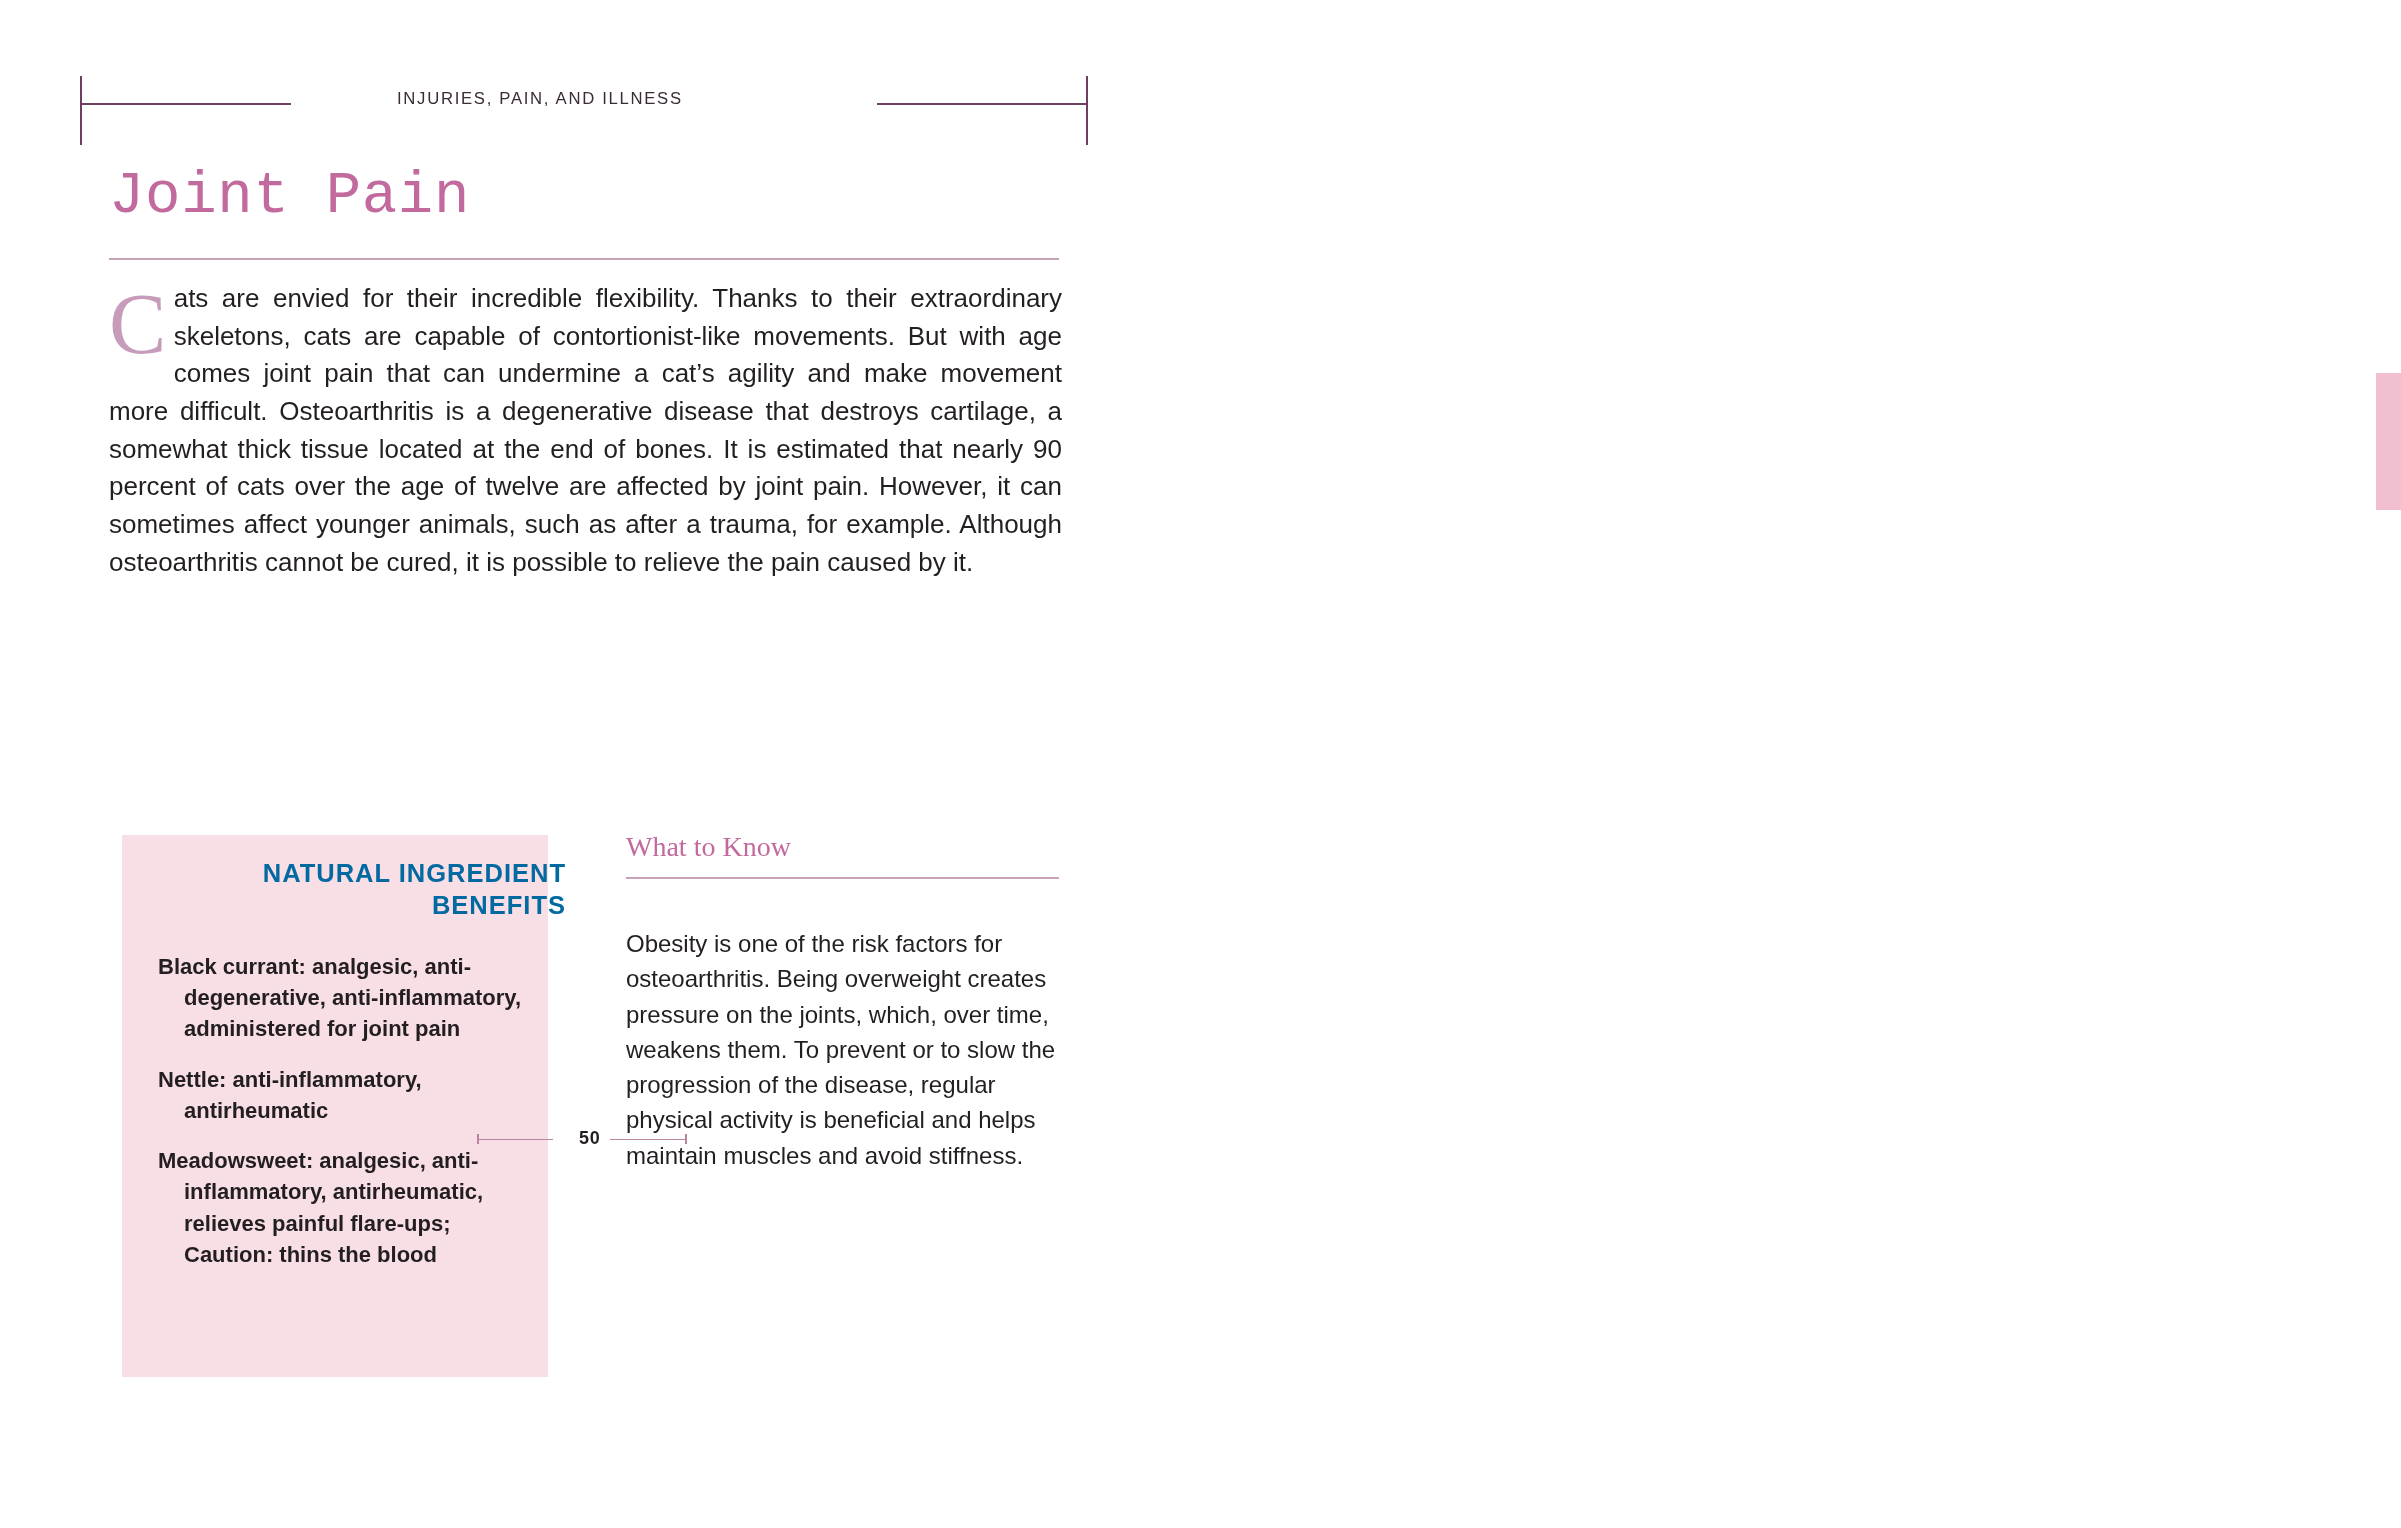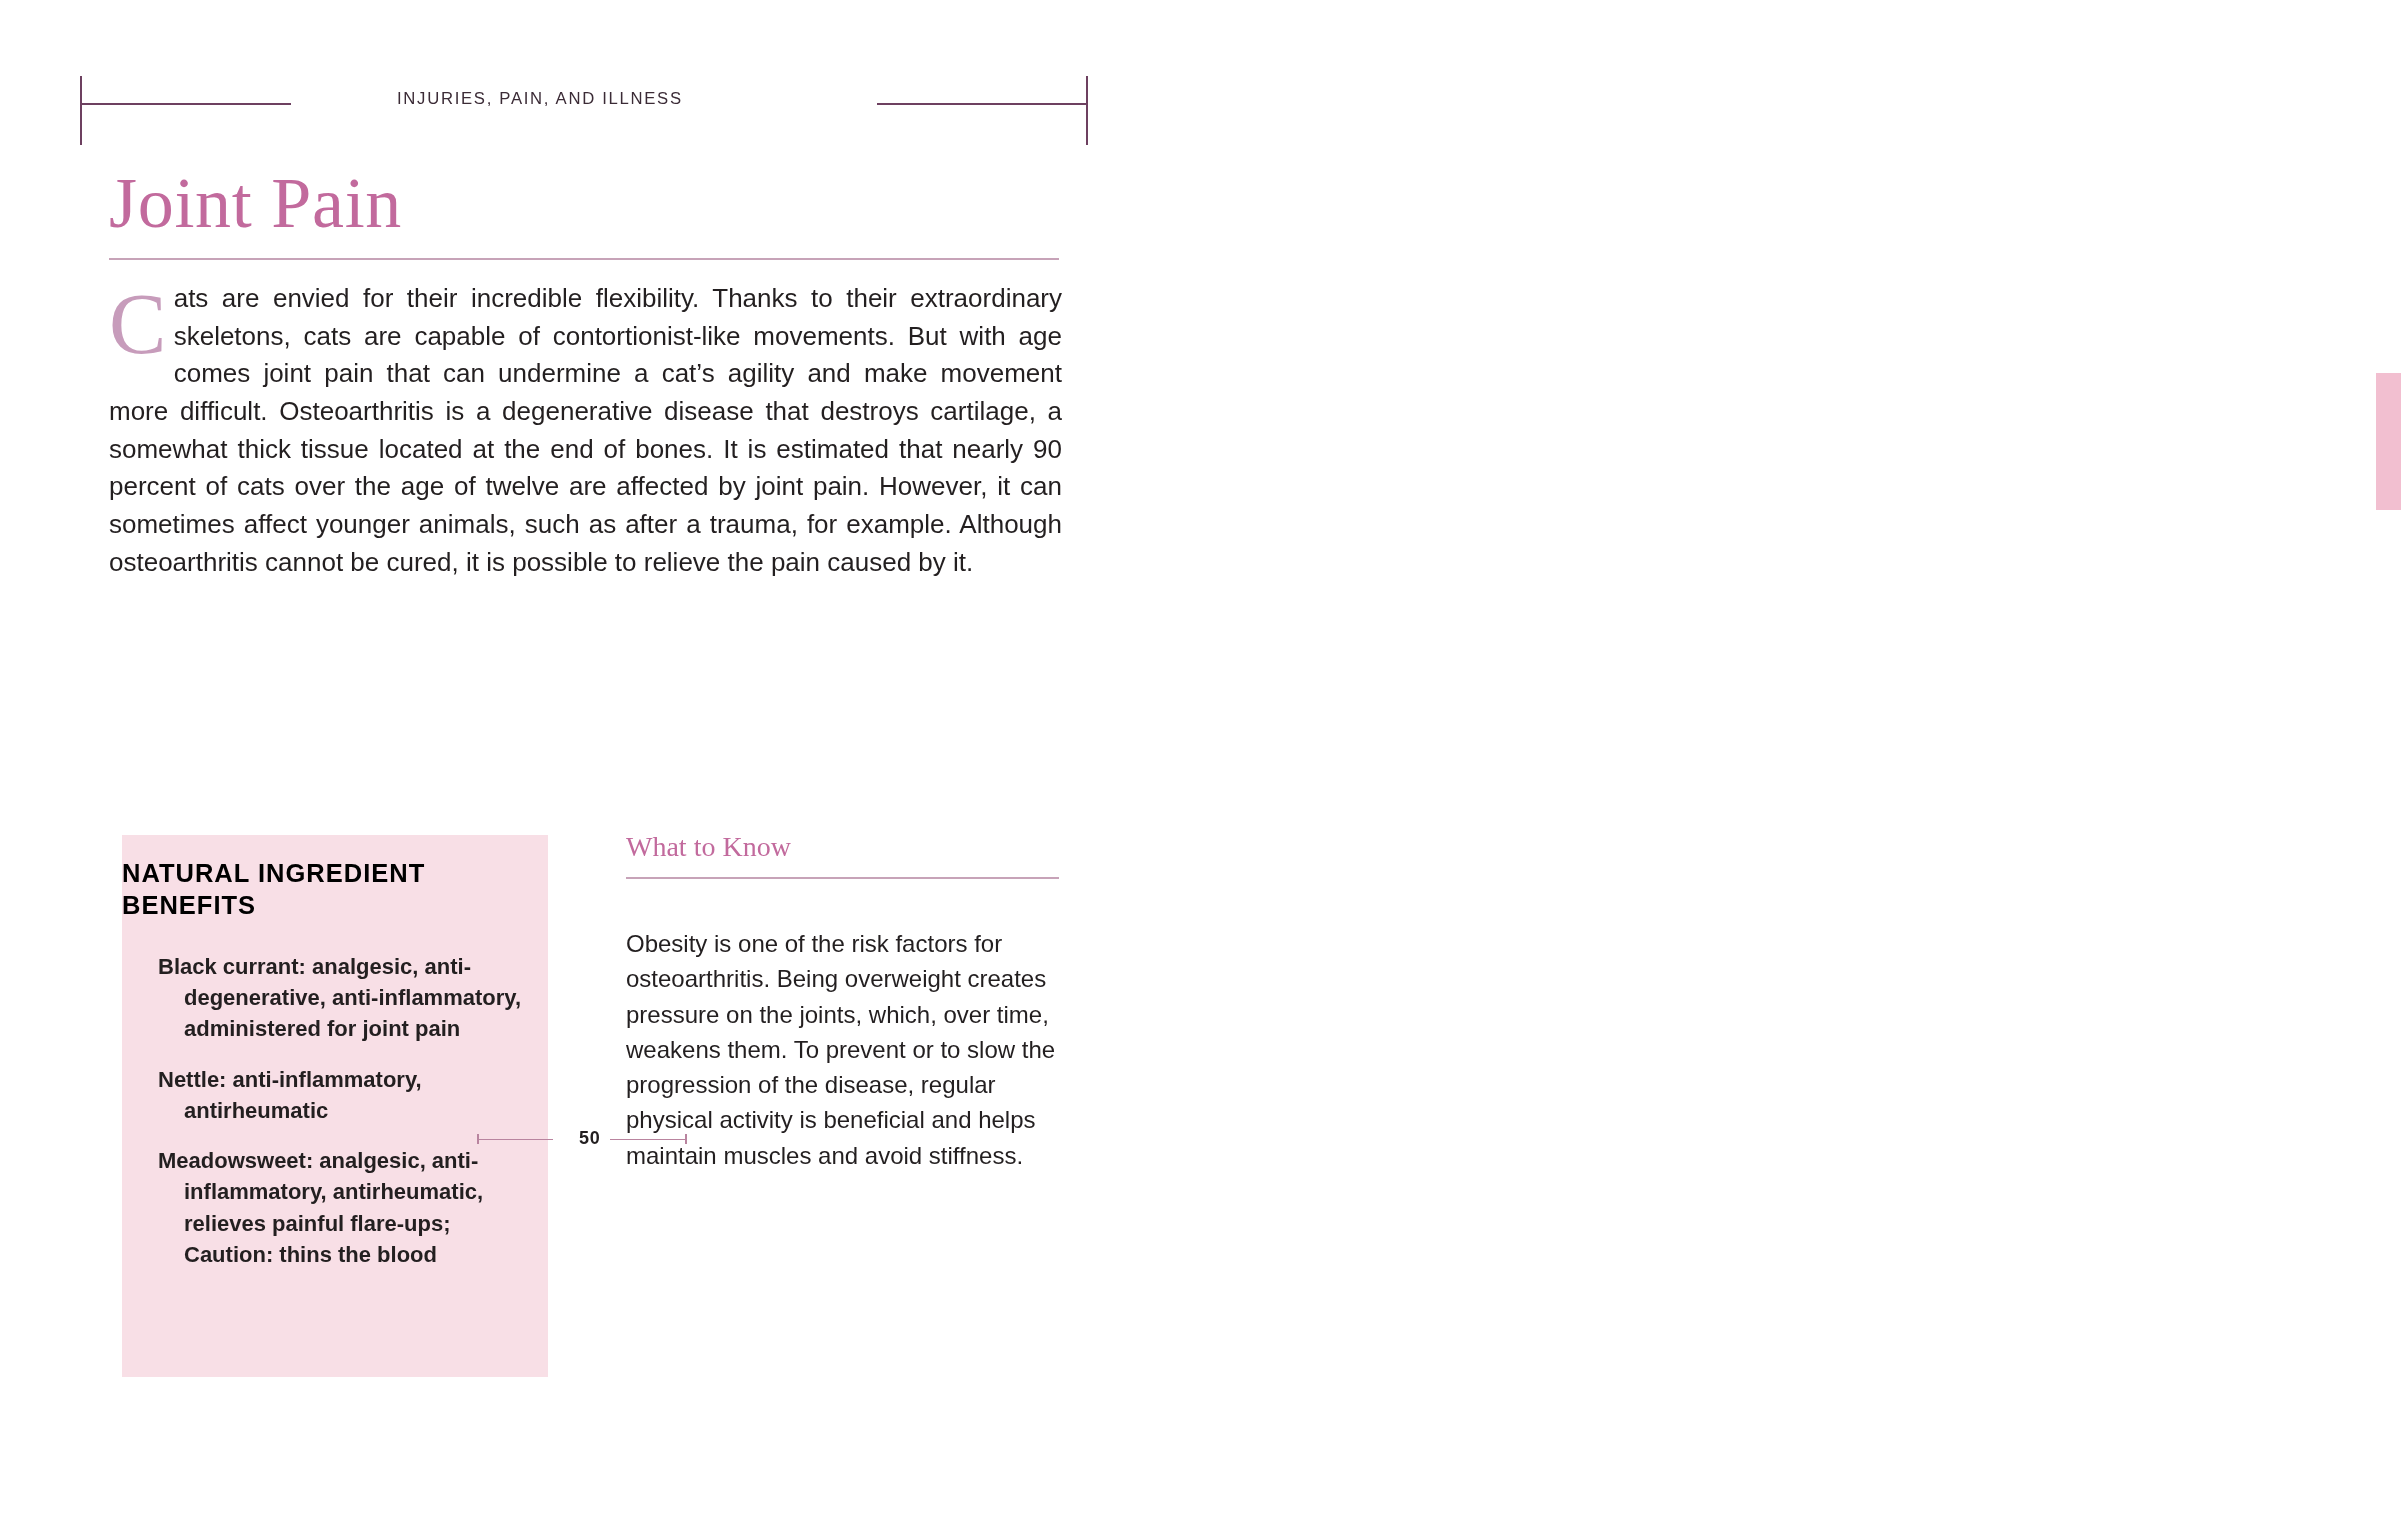--- a/index.html
+++ b/index.html
@@ -48,22 +48,22 @@
     letter-spacing: 1.7px;
     color: #3b2b36;
     white-space: nowrap;
   }
 
   
   .chapter-title {
     position: absolute;
     left: 109px;
     top: 167px;
-    font-family: Liberation Serif, serif;
-    font-size: 72px;
+    font-family: Liberation Mono, monospace;
+    font-size: 59px;
     color: #c26a9d;
     letter-spacing: 0.7px;
     line-height: 1;
   }
   .title-rule {
     position: absolute;
     left: 109px;
     top: 258px;
     width: 950px;
     height: 1.5px;
@@ -98,26 +98,27 @@
     top: 835px;
     width: 426px;
     height: 542px;
     background: #f8dfe6;
   }
   .benefits-title {
     position: absolute;
     left: 0;
     top: 23px;
     width: 100%;
-    text-align: left;
+    text-align: right;
     font-size: 25.5px;
     font-weight: bold;
     letter-spacing: 1px;
     line-height: 1.25;
-    color: #000000;
+    color: #0369a1;
+    padding-left: 18px;
   }
   .benefits-list {
     position: absolute;
     left: 36px;
     top: 116px;
     width: 364px;
     font-size: 22px;
     line-height: 1.42;
     font-weight: bold;
     color: #231f20;

